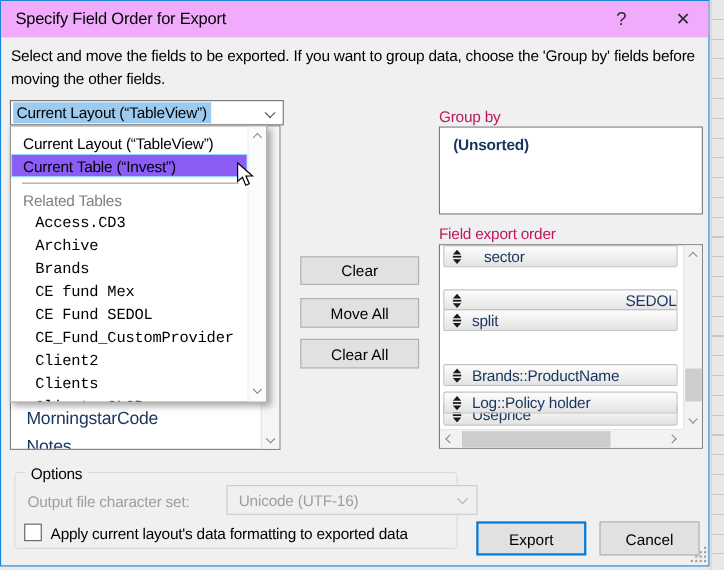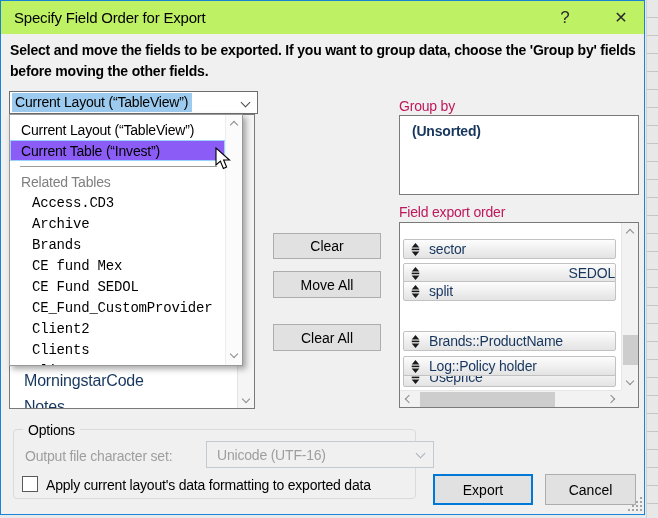--- a/index.html
+++ b/index.html
@@ -9,30 +9,30 @@
 
   
   .bg-strip { position:absolute; left:646px; top:0; width:12px; height:518px;
               background:repeating-linear-gradient(to bottom,#e8e8e8 0 17px,#c6c6c6 17px 18px);
               border-left:1px solid #d2d2d2; }
 
   
   .dialog { position:absolute; left:0; top:0; width:645px; height:515px;
             background:#f0f0f0; border:1px solid #1883d7; }
 
-  .titlebar { position:absolute; left:0; top:0; width:100%; height:33px; background:#bef264;text-decoration:underline; }
+  .titlebar { position:absolute; left:0; top:0; width:100%; height:33px; background:#f0abfc;text-decoration:underline; }
   .title { position:absolute; left:13px; top:8px; font-size:15px; color:#000; }
   .tb-btn { position:absolute; top:0; height:33px; background:transparent; border:none;
             font-family:inherit; font-size:17px; color:#2b2b2b; cursor:default;
             display:flex; align-items:center; justify-content:center; }
   .tb-help { left:544px; width:40px; }
   .tb-close { left:598px; width:44px; font-size:16px; }
 
   .instruction { position:absolute; left:9px; top:39px; width:628px; font-size:14px;
-                 line-height:21px; color:#000;font-weight:bold; }
+                 line-height:21px; color:#000; }
 
   
   .combobox { position:absolute; left:8px; top:90px; width:249px; height:23px;
               background:#fff; border:1px solid #6e6e6e; display:flex; align-items:center; }
   .combo-sel { margin-left:2px; background:#9dcbef; padding:1px 4px 2px 3px; font-size:14px; color:#000; }
   .chev { display:inline-block; width:7px; height:7px; border-right:1.4px solid #4a4a4a;
           border-bottom:1.4px solid #4a4a4a; }
   .chev.down { transform:rotate(45deg); }
   .chev.up { transform:rotate(-135deg); }
   .chev.left { transform:rotate(135deg); }
@@ -64,21 +64,21 @@
   .popup-scroll .chev { position:absolute; left:5px; }
 
   
   .cursor { position:absolute; left:214px; top:146px; z-index:6; }
 
   
   .btn { position:absolute; background:#e1e1e1; border:1px solid #adadad; font-family:inherit;
          font-size:14px; color:#000; display:flex; align-items:center; justify-content:center; }
   .btn-clear    { left:272px; top:232px; width:108px; height:26px; }
   .btn-moveall  { left:272px; top:270px; width:108px; height:27px; }
-  .btn-clearall { left:272px; top:307px; width:108px; height:27px;margin-top:16px; }
+  .btn-clearall { left:272px; top:307px; width:108px; height:27px; }
   .btn-export { left:432px; top:473px; width:100px; height:31px; border:2px solid #0078d7; }
   .btn-cancel { left:544px; top:473px; width:91px;  height:31px; }
 
   .lbl { position:absolute; font-size:14px; color:#be185d; }
   .lbl-groupby { left:398px; top:97px; }
   .lbl-order   { left:398px; top:203px; }
 
   .groupbox { position:absolute; left:398px; top:114px; width:240px; height:80px;
               background:#fff; border:1px solid #7a7a7a; }
   .unsorted { position:absolute; left:12px; top:7px; font-size:14px; font-weight:bold; color:#17365d; }
@@ -179,21 +179,21 @@
     <button class="btn btn-moveall">Move All</button>
     <button class="btn btn-clearall">Clear All</button>
 
     <div class="lbl lbl-groupby">Group by</div>
     <div class="groupbox">
       <span class="unsorted">(Unsorted)</span>
     </div>
 
     <div class="lbl lbl-order">Field export order</div>
     <div class="orderbox">
-      <div class="pill" style="top:16px;">
+      <div class="pill" style="top:0;gap:11px;">
         <span class="handle">
             <svg width="9" height="13" viewBox="0 0 9 13">
               <path d="M4.5 0 L8.3 4.4 L0.7 4.4 Z" fill="#1a1a1a"></path>
               <rect x="0.7" y="5.6" width="7.6" height="1.6" fill="#1a1a1a"></rect>
               <path d="M4.5 13 L8.3 8.6 L0.7 8.6 Z" fill="#1a1a1a"></path>
             </svg>
           </span>
         <span class="ftext">sector</span>
       </div>
       <div class="pill" style="top:40px;justify-content:space-between;">

